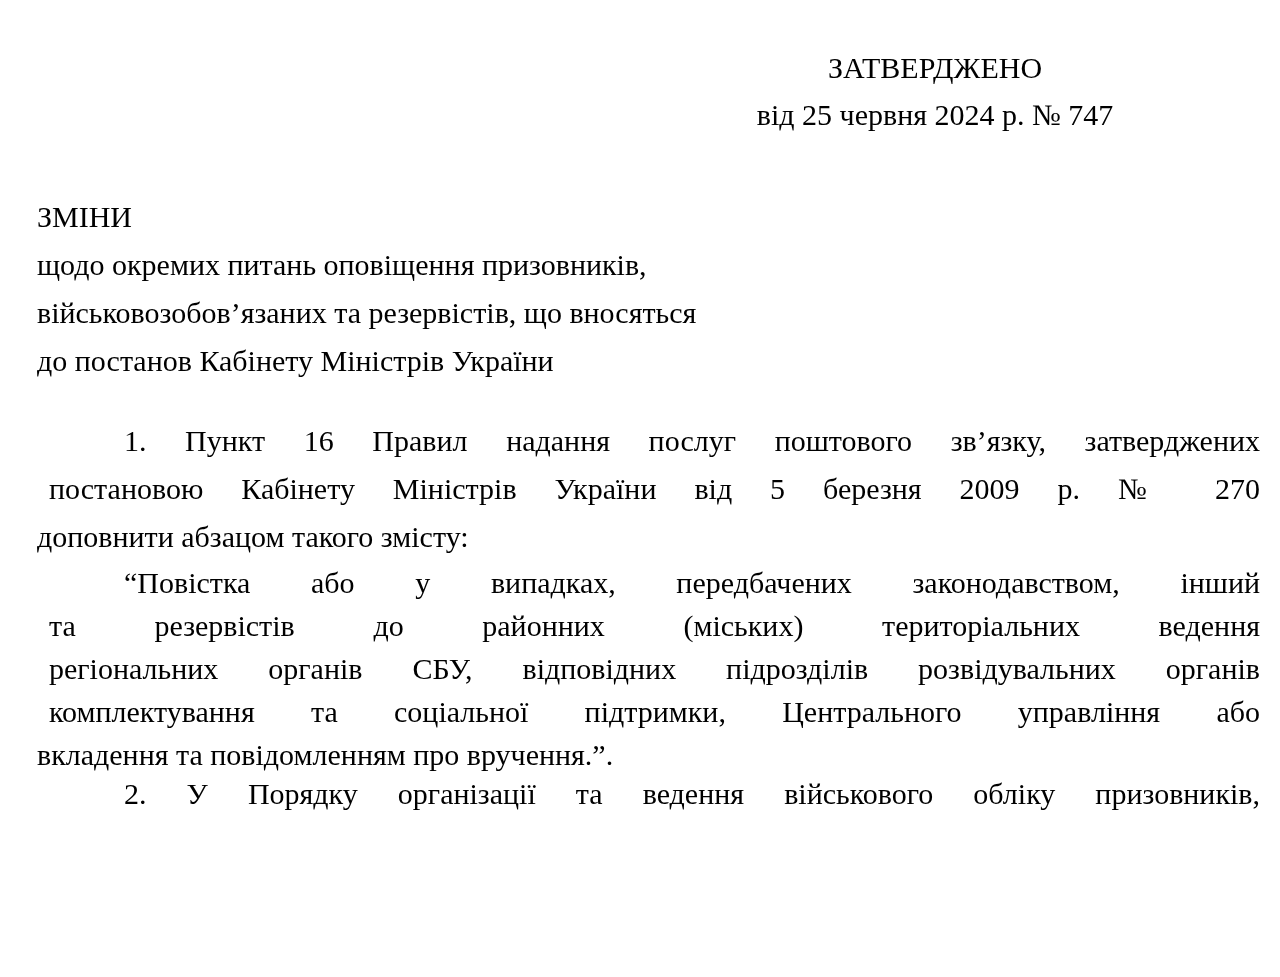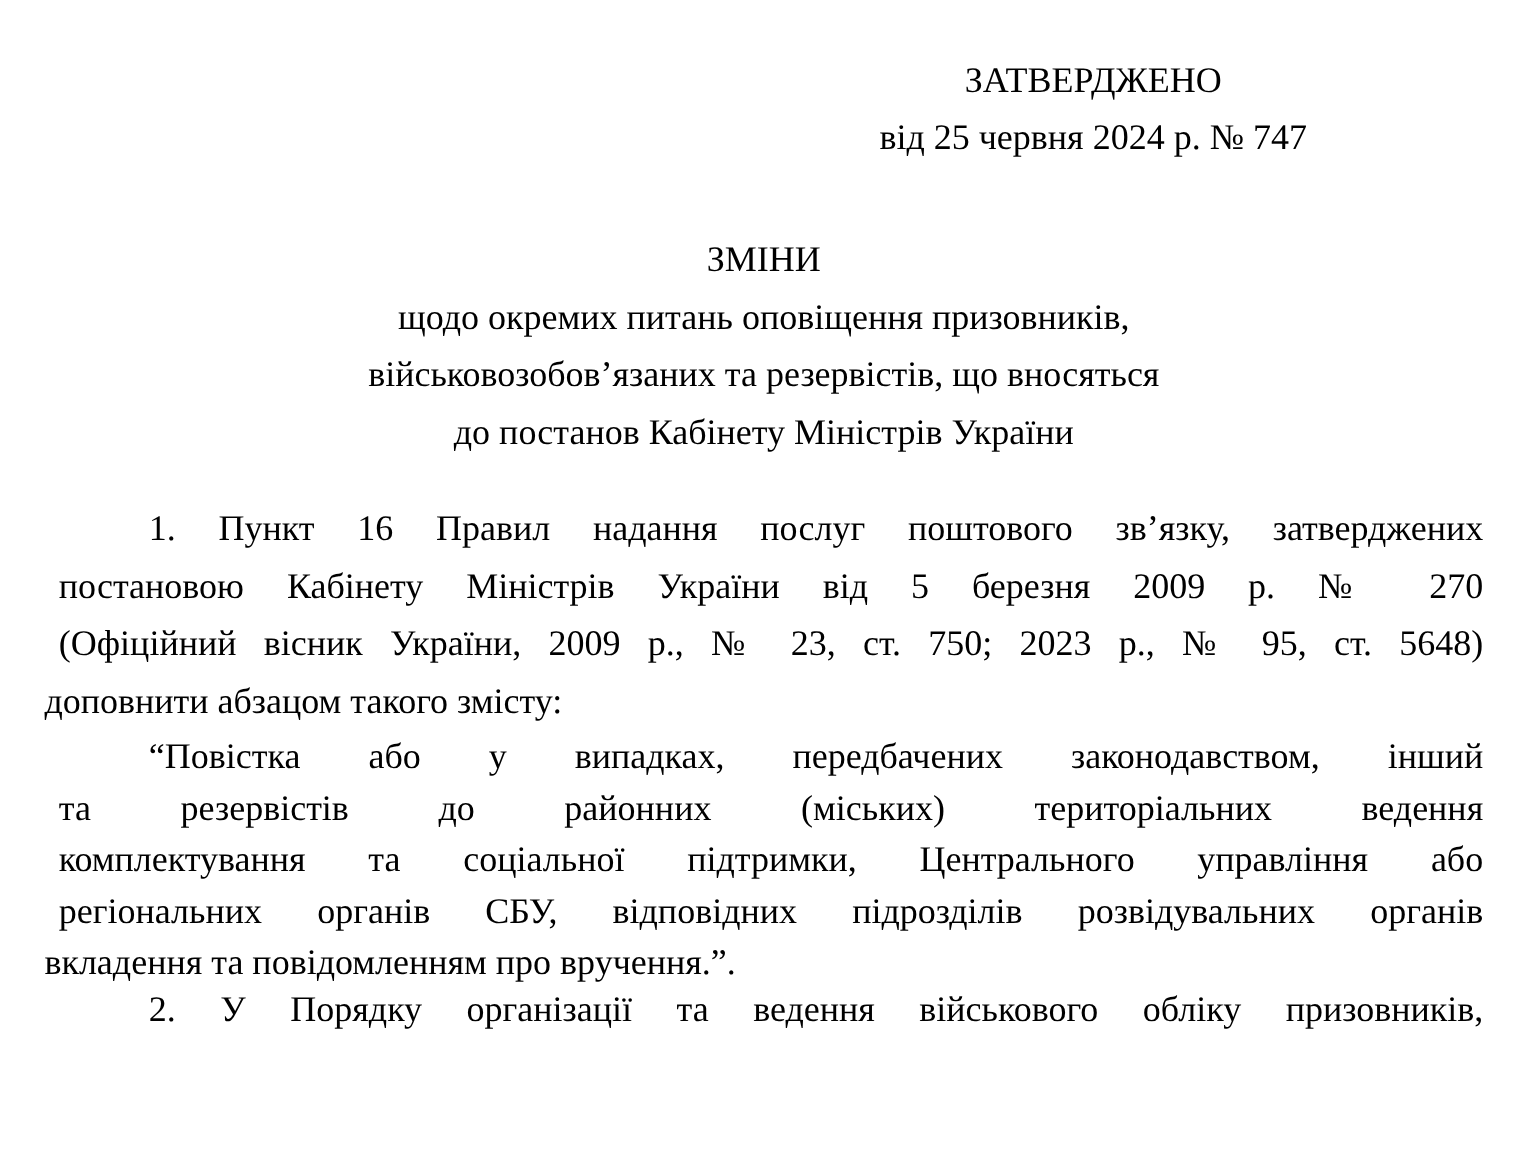--- a/index.html
+++ b/index.html
@@ -10,31 +10,31 @@
   .page {
     position: relative;
     width: 1280px;
     height: 977px;
     box-sizing: border-box;
     background: #ffffff;
     color: #000000;
     font-family: "Liberation Serif", "DejaVu Serif", serif;
     font-size: 30px;
     overflow: hidden;
-    padding: 44px 44px 0 37px;
+    padding: 44px 20px 0 37px;
   }
   .approval {
     width: 650px;
     margin-left: auto;
     text-align: center;
     line-height: 47px;
   }
   .title-block {
     margin-top: 55px;
-    text-align: center;
+    text-align: left;
     line-height: 48px;
   }
   .para {
     line-height: 48px;
   }
   .para.p1 { margin-top: 32px; }
   .para.p2 { line-height: 43px; margin-top: 0; }
   .para.p3 { line-height: 43px; margin-top: -4px; }
   .line { white-space: normal; }
   .line.just {
@@ -58,28 +58,27 @@
   <div class="title-block">
       <div class="line">ЗМІНИ</div>
       <div class="line">щодо окремих питань оповіщення призовників,</div>
       <div class="line">військовозобов’язаних та резервістів, що вносяться</div>
       <div class="line">до постанов Кабінету Міністрів України</div>
     </div>
 
   <div class="para p1">
       <div class="line just ind">1. Пункт 16 Правил надання послуг поштового зв’язку, затверджених</div>
       <div class="line just">постановою Кабінету Міністрів України від 5 березня 2009 р. № 270</div>
-      <div class="line just">(Офіційний вісник України, 2009 р., № 23, ст. 750; 2023 р., № 95, ст. 5648)</div>
       <div class="line">доповнити абзацом такого змісту:</div>
     </div>
 
   <div class="para p2">
       <div class="line just ind">“Повістка або у випадках, передбачених законодавством, інший</div>
       <div class="line just">та резервістів до районних (міських) територіальних ведення</div>
+      <div class="line just">регіональних органів СБУ, відповідних підрозділів розвідувальних органів</div>
       <div class="line just">комплектування та соціальної підтримки, Центрального управління або</div>
-      <div class="line just">регіональних органів СБУ, відповідних підрозділів розвідувальних органів</div>
       <div class="line">вкладення та повідомленням про вручення.”.</div>
     </div>
 
   <div class="para p3">
       <div class="line just ind">2. У Порядку організації та ведення військового обліку призовників,</div>
     </div>
 </div>
 
 </body></html>

